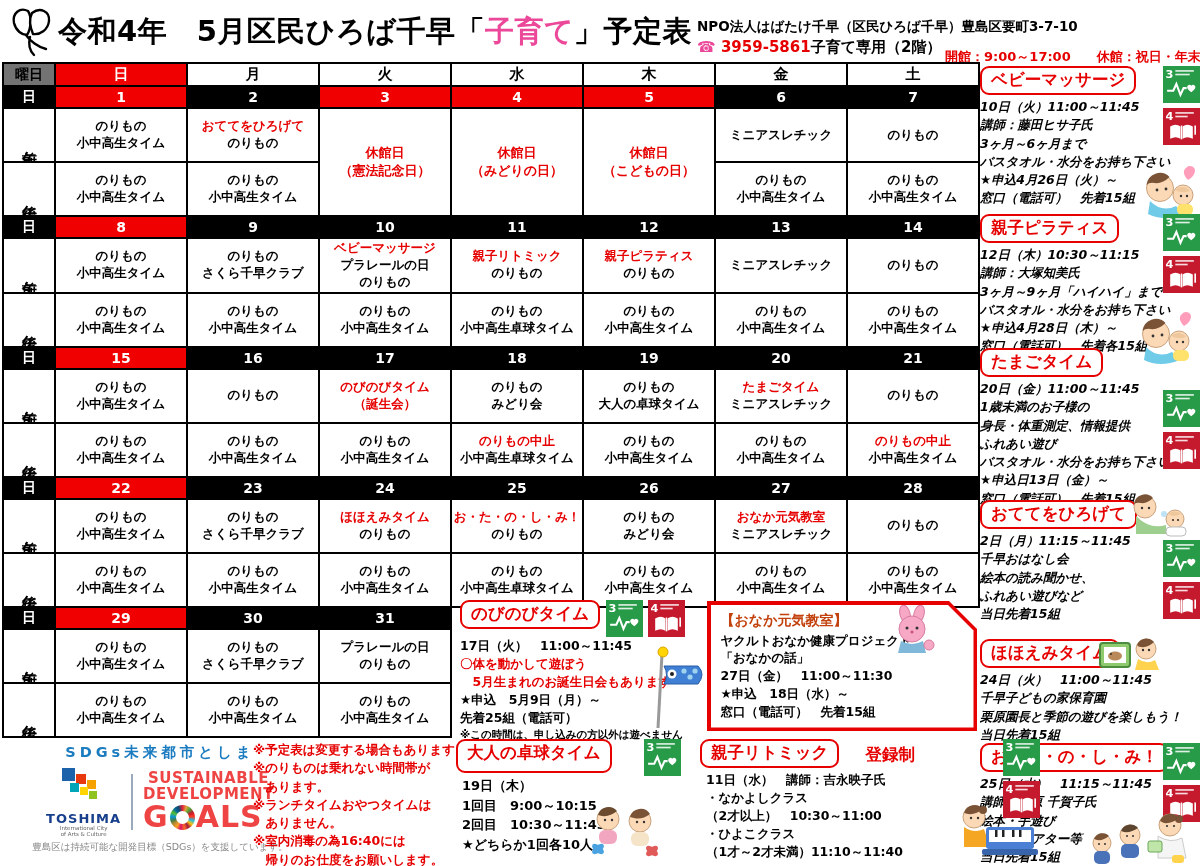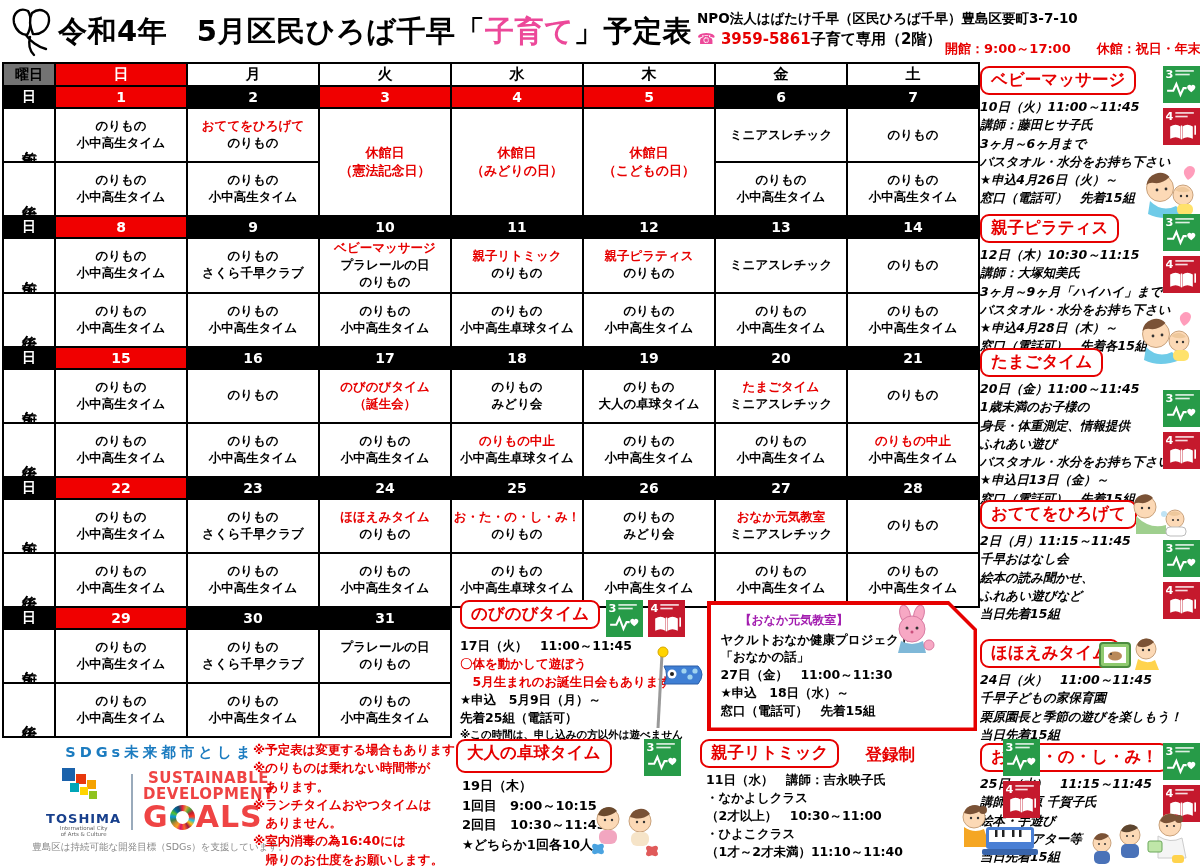--- a/index.html
+++ b/index.html
@@ -6,21 +6,21 @@
   body { background: #fff; }
   .page {
     position: relative; width: 1200px; height: 866px; background: #fff;
     font-family: "DejaVu Sans", "Liberation Sans", sans-serif;
     font-weight: bold; color: #000; overflow: hidden;
   }
   .red { color: #ec4899; }
   
   .hdr-logo { position: absolute; left: 8px; top: 5px; }
   .page-title { position: absolute; left: 58px; top: 12px; font-size: 29px; letter-spacing: 0.5px; white-space: nowrap; }
-  .npo { position: absolute; left: 697px; top: 9px; width: 500px; font-size: 13.5px; line-height: 1.45; }
+  .npo { position: absolute; left: 697px; top: 17px; width: 500px; font-size: 13.5px; line-height: 1.45; }
   .npo .tel-row { font-size: 15px; }
   .npo .tel-row .tel-num { color: #e60000; }
   .npo .hours { position: absolute; left: 248px; top: 31px; font-size: 13px; color: #e60000; white-space: nowrap; }
   
   .cal { position: absolute; left: 2px; top: 62px; }
   table.cal-t { border-collapse: collapse; table-layout: fixed; }
   table.cal-t td { border: 2px solid #000; text-align: center; vertical-align: middle; overflow: hidden; }
   td.wd { height: 23px; font-size: 15px; background: #fff; }
   td.wd.redbg { background: #f00000; color: #fff; }
   td.corner { font-size: 14px; background: #737373; }
@@ -55,21 +55,21 @@
   
   .nobinobi { position: absolute; left: 460px; top: 600px; width: 248px; }
   .nobinobi .head { display: flex; align-items: flex-start; gap: 6px; }
   .nobinobi .ln { font-size: 12.5px; line-height: 1.44; white-space: nowrap; }
   .nobinobi .ln.small { font-size: 10.5px; }
   .nobi-koi { position: absolute; right: -4px; top: 44px; }
   .onaka { position: absolute; left: 707px; top: 601px; width: 270px; height: 130px;
     background: #e60000; clip-path: polygon(0 0, calc(100% - 28px) 0, 100% 28px, 100% 100%, 0 100%); }
   .onaka-in { position: absolute; inset: 3.5px; background: #fff;
     clip-path: polygon(0 0, calc(100% - 26px) 0, 100% 26px, 100% 100%, 0 100%); padding: 7px 10px; }
-  .onaka-title { color: #a21caf; font-size: 12px; margin-bottom: 2px; margin-left: 19px; }
+  .onaka-title { color: #c2410c; font-size: 14px; margin-bottom: 2px; }
   .onaka-in .ln { font-size: 12.5px; line-height: 1.42; white-space: nowrap; }
   .onaka .illo { right: 34px; top: 6px; }
   
   .sdgs-block { position: absolute; left: 10px; top: 743px; width: 300px; text-align: center; }
   .sdgs-heading { color: #1c7cc0; font-size: 14.5px; letter-spacing: 4px; }
   .sdgs-row { display: flex; align-items: center; justify-content: center; gap: 10px; margin-top: 4px; }
   .toshima { text-align: center; }
   .toshima-name { color: #173f8c; font-size: 13px; letter-spacing: 1px; line-height: 1; margin-top: 2px; }
   .toshima-sub { color: #666; font-size: 5.5px; font-weight: normal; line-height: 1.1; }
   .sdgs-divider { width: 2px; height: 56px; background: #9ab; }

